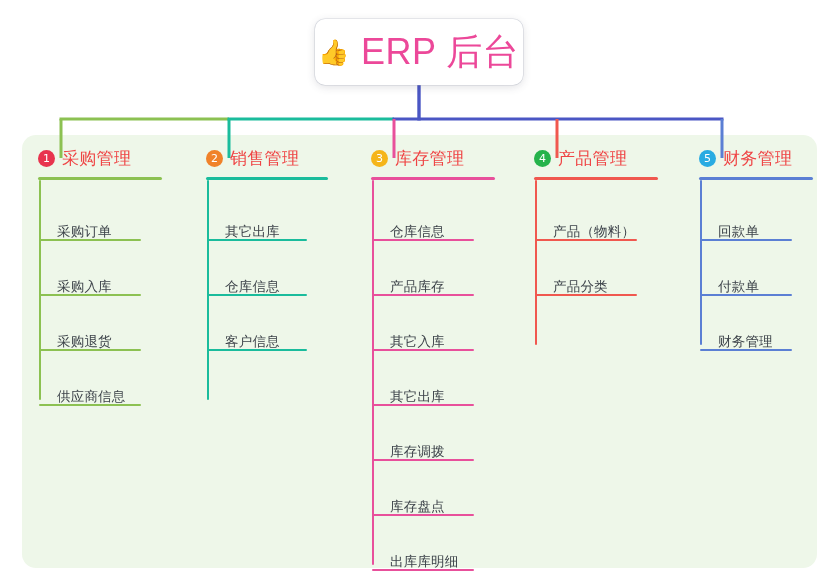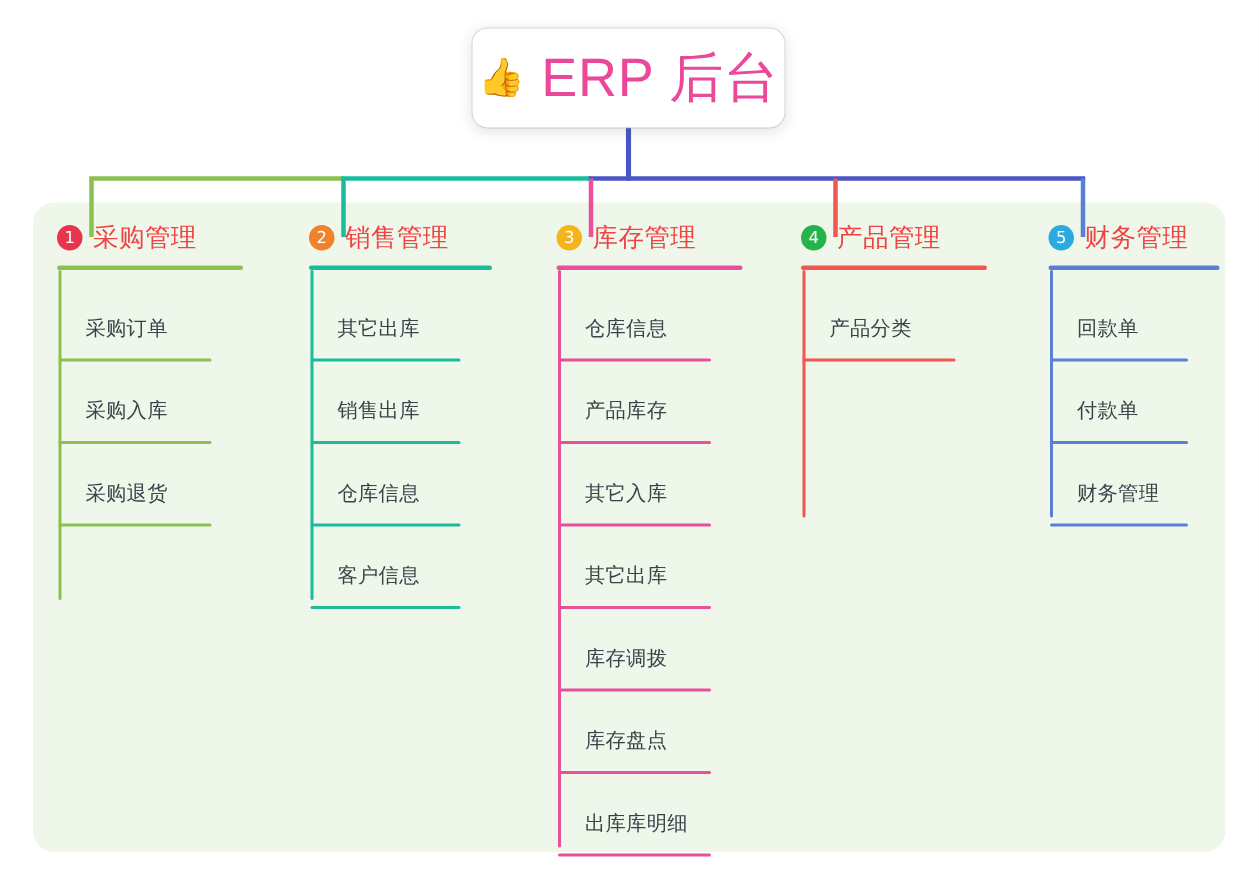--- a/index.html
+++ b/index.html
@@ -127,21 +127,21 @@
     height: 55px;
     padding-left: 35px;
     box-sizing: border-box;
   }
   .leaf-text {
     font-size: 13.5px;
     color: #3c4249;
     white-space: nowrap;
     position: absolute;
     left: 35px;
-    bottom: 13px;
+    bottom: 0;
     letter-spacing: 0.2px;
     text-align: center;
   }
   .leaf-rule {
     position: absolute;
     left: 17px;
     bottom: 0;
     height: 1.6px;
     border-radius: 1px;
   }
@@ -184,39 +184,39 @@
             <div class="leaf-rule" style="background: rgb(140, 193, 82); width: 102px;"></div>
           </div>
           <div class="leaf">
             <span class="leaf-text">采购入库</span>
             <div class="leaf-rule" style="background: rgb(140, 193, 82); width: 102px;"></div>
           </div>
           <div class="leaf">
             <span class="leaf-text">采购退货</span>
             <div class="leaf-rule" style="background: rgb(140, 193, 82); width: 102px;"></div>
           </div>
+          <div class="leaf">
+            <span class="leaf-text">供应商信息</span>
+            <div class="leaf-rule" style="background: rgb(140, 193, 82); width: 102px;"></div>
+          </div>
         </div>
       </div>
       <div class="column" style="left: 190px; width: 158px;">
         <div class="col-head">
           <span class="badge" style="background: rgb(240, 130, 42);">2</span>
           <span class="col-title">销售管理</span>
         </div>
         <div class="col-rule" style="background: rgb(26, 188, 156); width: 122px; margin-left: 16px;"></div>
         <div class="leaves">
           <div class="spine" style="background: rgb(26, 188, 156); height: 220px; top: 0px;"></div>
           <div class="leaf">
             <span class="leaf-text">其它出库</span>
             <div class="leaf-rule" style="background: rgb(26, 188, 156); width: 100px;"></div>
           </div>
           <div class="leaf">
-            <span class="leaf-text">销售出库</span>
-            <div class="leaf-rule" style="background: rgb(26, 188, 156); width: 100px;"></div>
-          </div>
-          <div class="leaf">
             <span class="leaf-text">仓库信息</span>
             <div class="leaf-rule" style="background: rgb(26, 188, 156); width: 100px;"></div>
           </div>
           <div class="leaf">
             <span class="leaf-text">客户信息</span>
             <div class="leaf-rule" style="background: rgb(26, 188, 156); width: 100px;"></div>
           </div>
         </div>
       </div>
       <div class="column" style="left: 355px; width: 160px;">
@@ -259,20 +259,24 @@
       </div>
       <div class="column" style="left: 518px; width: 160px;">
         <div class="col-head">
           <span class="badge" style="background: rgb(37, 179, 75);">4</span>
           <span class="col-title">产品管理</span>
         </div>
         <div class="col-rule" style="background: rgb(240, 88, 79); width: 124px; margin-left: 16px;"></div>
         <div class="leaves">
           <div class="spine" style="background: rgb(240, 88, 79); height: 165px; top: 0px;"></div>
           <div class="leaf">
+            <span class="leaf-text">产品（物料）</span>
+            <div class="leaf-rule" style="background: rgb(240, 88, 79); width: 102px;"></div>
+          </div>
+          <div class="leaf">
             <span class="leaf-text">产品分类</span>
             <div class="leaf-rule" style="background: rgb(240, 88, 79); width: 102px;"></div>
           </div>
         </div>
       </div>
       <div class="column" style="left: 683px; width: 150px;">
         <div class="col-head">
           <span class="badge" style="background: rgb(41, 171, 226);">5</span>
           <span class="col-title">财务管理</span>
         </div>

